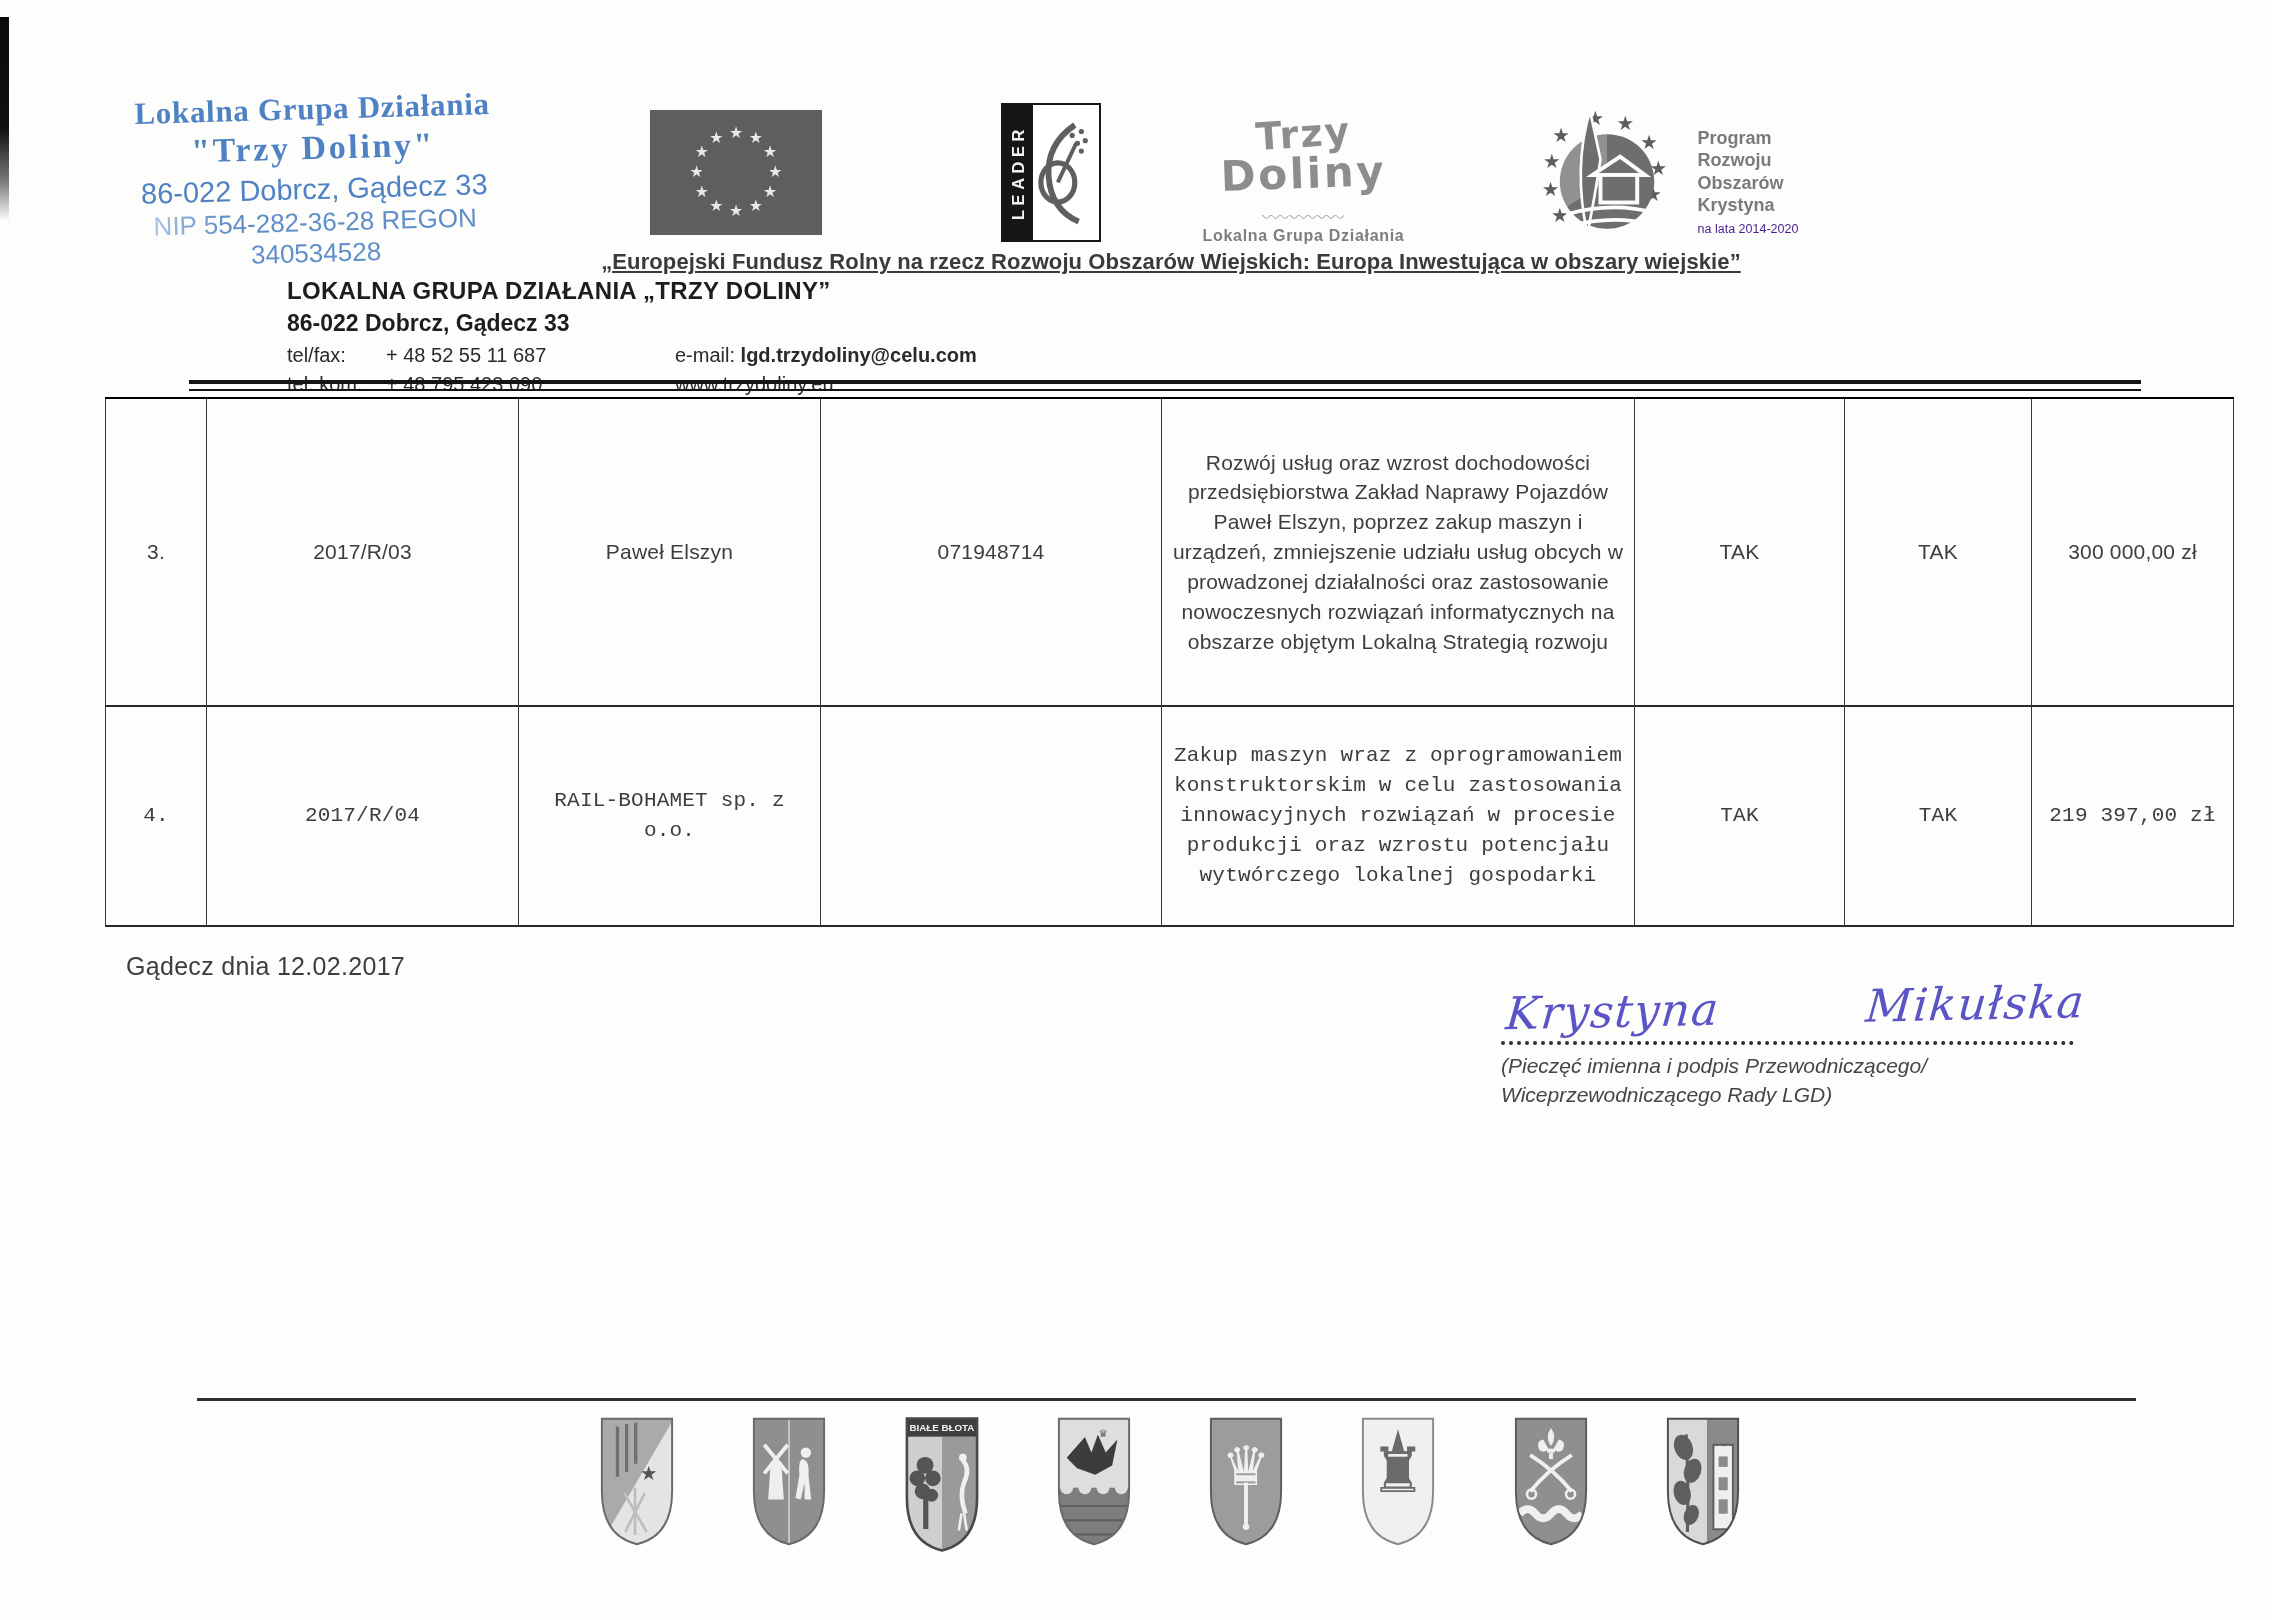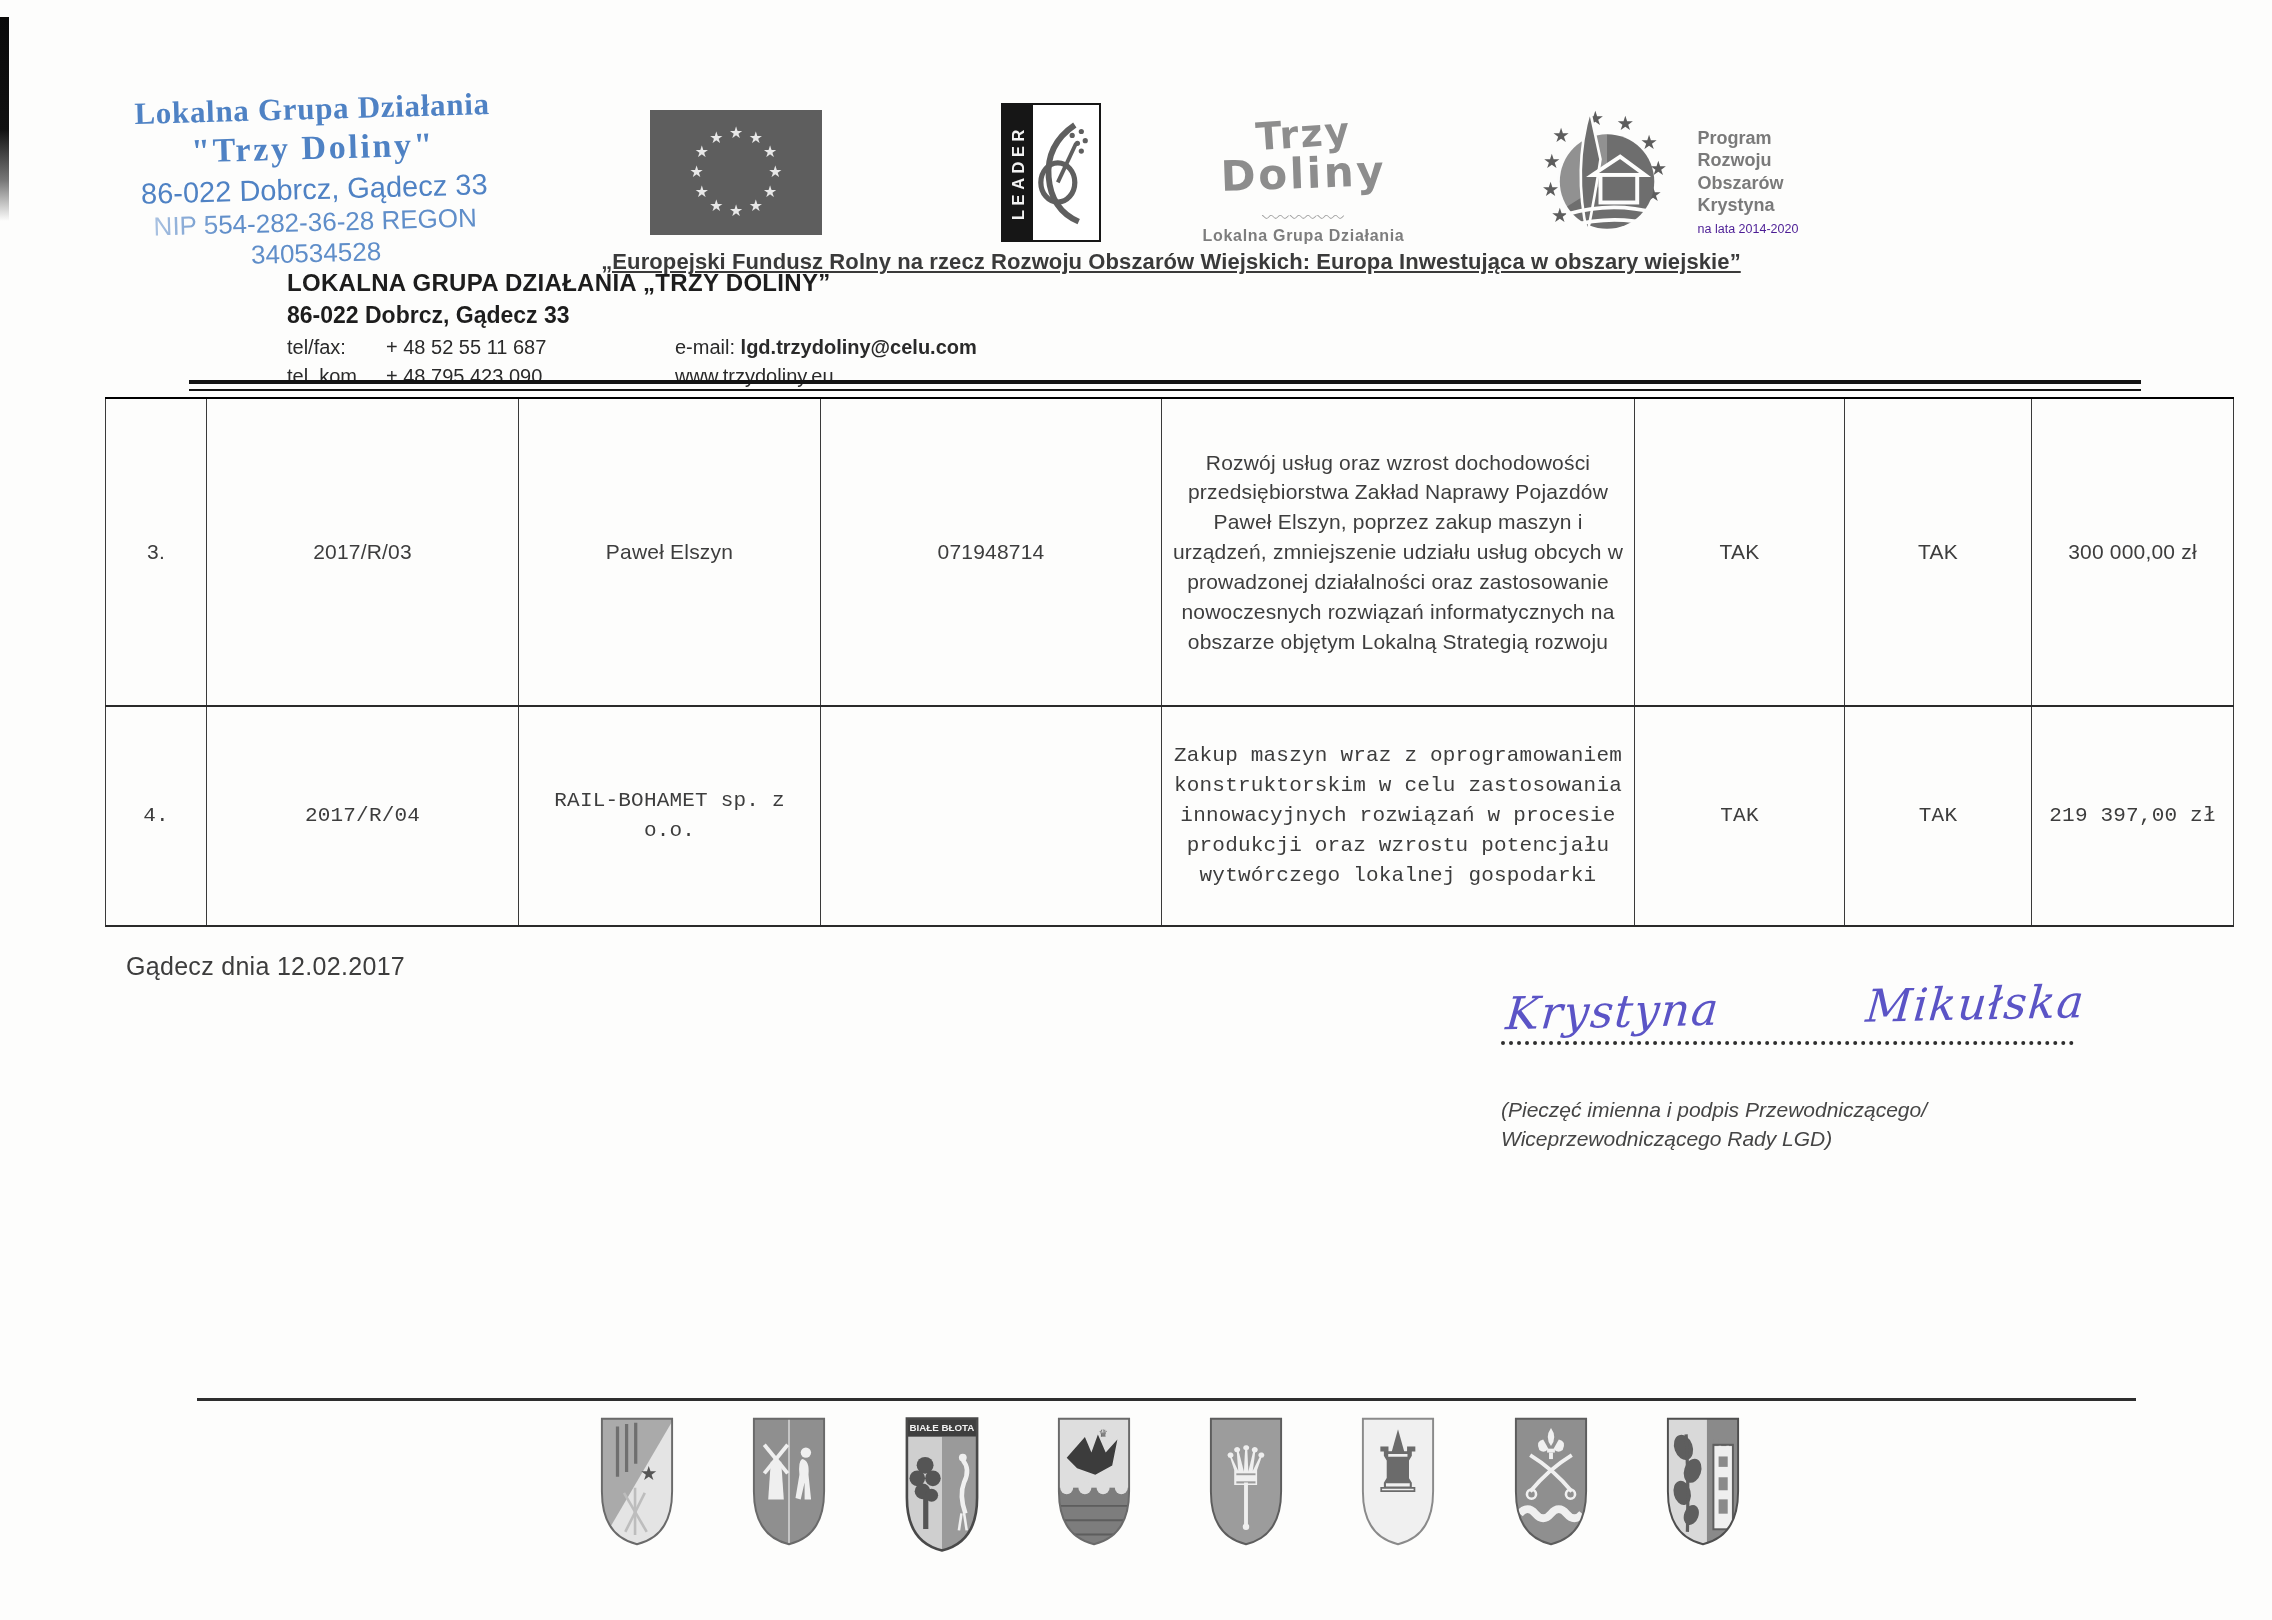--- a/index.html
+++ b/index.html
@@ -38,21 +38,21 @@
   .tdlogo .wave{color:#9a9a9a;font-size:29px;letter-spacing:-1.3px;margin-top:-9.2px;}
   .tdlogo .sub{font-size:16px;color:#7d7d7d;font-weight:700;margin-top:-2.6px;letter-spacing:0.7px;}
   .prow{position:absolute;left:1527px;top:96px;width:309px;height:171px;display:flex;align-items:center;}
   .prow .txt{margin-left:6.6px;color:#7a7a7a;}
   .prow .txt .ln{font-size:18px;font-weight:700;line-height:1.25;}
   .prow .txt .sub{font-size:12.5px;color:#4c1d95;margin-top:5.3px;}
   
   .caption{position:absolute;left:566px;top:249px;width:1210px;text-align:center;
     font-size:22px;font-weight:700;color:#3a3a3a;letter-spacing:0.1px;text-decoration:underline;}
   
-  .contact{position:absolute;left:287px;top:268px;line-height:1.22;}
+  .contact{position:absolute;left:287px;top:276px;line-height:1.22;}
   .contact .org{font-size:24px;font-weight:700;letter-spacing:0.3px;color:#1d1d1d;}
   .contact .addr{font-size:23px;font-weight:700;color:#1d1d1d;margin-top:4px;}
   .contact .row{font-size:20px;color:#2a2a2a;margin-top:5.3px;display:flex;}
   .contact .lab{width:99px;}
   .contact .val{width:289px;}
   .contact .em b{font-weight:700;}
   
   .rule-double{position:absolute;left:189px;top:380px;width:1952px;height:4.6px;
     border-top:4.6px solid #141414;border-bottom:2px solid #141414;}
   
@@ -64,21 +64,21 @@
   table.reg tr.r4{height:220px;}
   table.reg tr.r3 td{border-top:2px solid #000000;}
   table.reg tr.r4 td{border-top:2.6px solid #2a2a2a;border-bottom:2.6px solid #2a2a2a;font-family:Liberation Mono, monospace;}
   
   .dateline{position:absolute;left:126px;top:952px;font-size:25px;color:#3d3d3d;letter-spacing:0.3px;}
   
   .sig-hand{position:absolute;left:1506px;top:981px;width:579px;display:flex;justify-content:space-between;
     padding-right:13px;color:#5b54c6;font-family:"DejaVu Serif",serif;font-style:italic;
     font-size:45px;transform:rotate(-1.2deg) skewX(-6deg);letter-spacing:1.3px;}
   .sig-dots{position:absolute;left:1501px;top:1000px;width:573px;height:41px;border-bottom:4px dotted #2e2e2e;}
-  .sig-caption{position:absolute;left:1501px;top:1052px;font-size:21px;font-style:italic;color:#454545;line-height:1.38;margin-top:44px;}
+  .sig-caption{position:absolute;left:1501px;top:1052px;font-size:21px;font-style:italic;color:#454545;line-height:1.38;}
   
   .rule-bottom{position:absolute;left:197px;top:1398px;width:1939px;height:3.3px;background:#2e2e2e;}
   .shields{position:absolute;left:598px;top:1414px;width:1144px;display:flex;justify-content:space-between;align-items:flex-start;}
   .shields svg{display:block;}
 </style>
 </head>
 <body>
 
 <div class="page">
 

